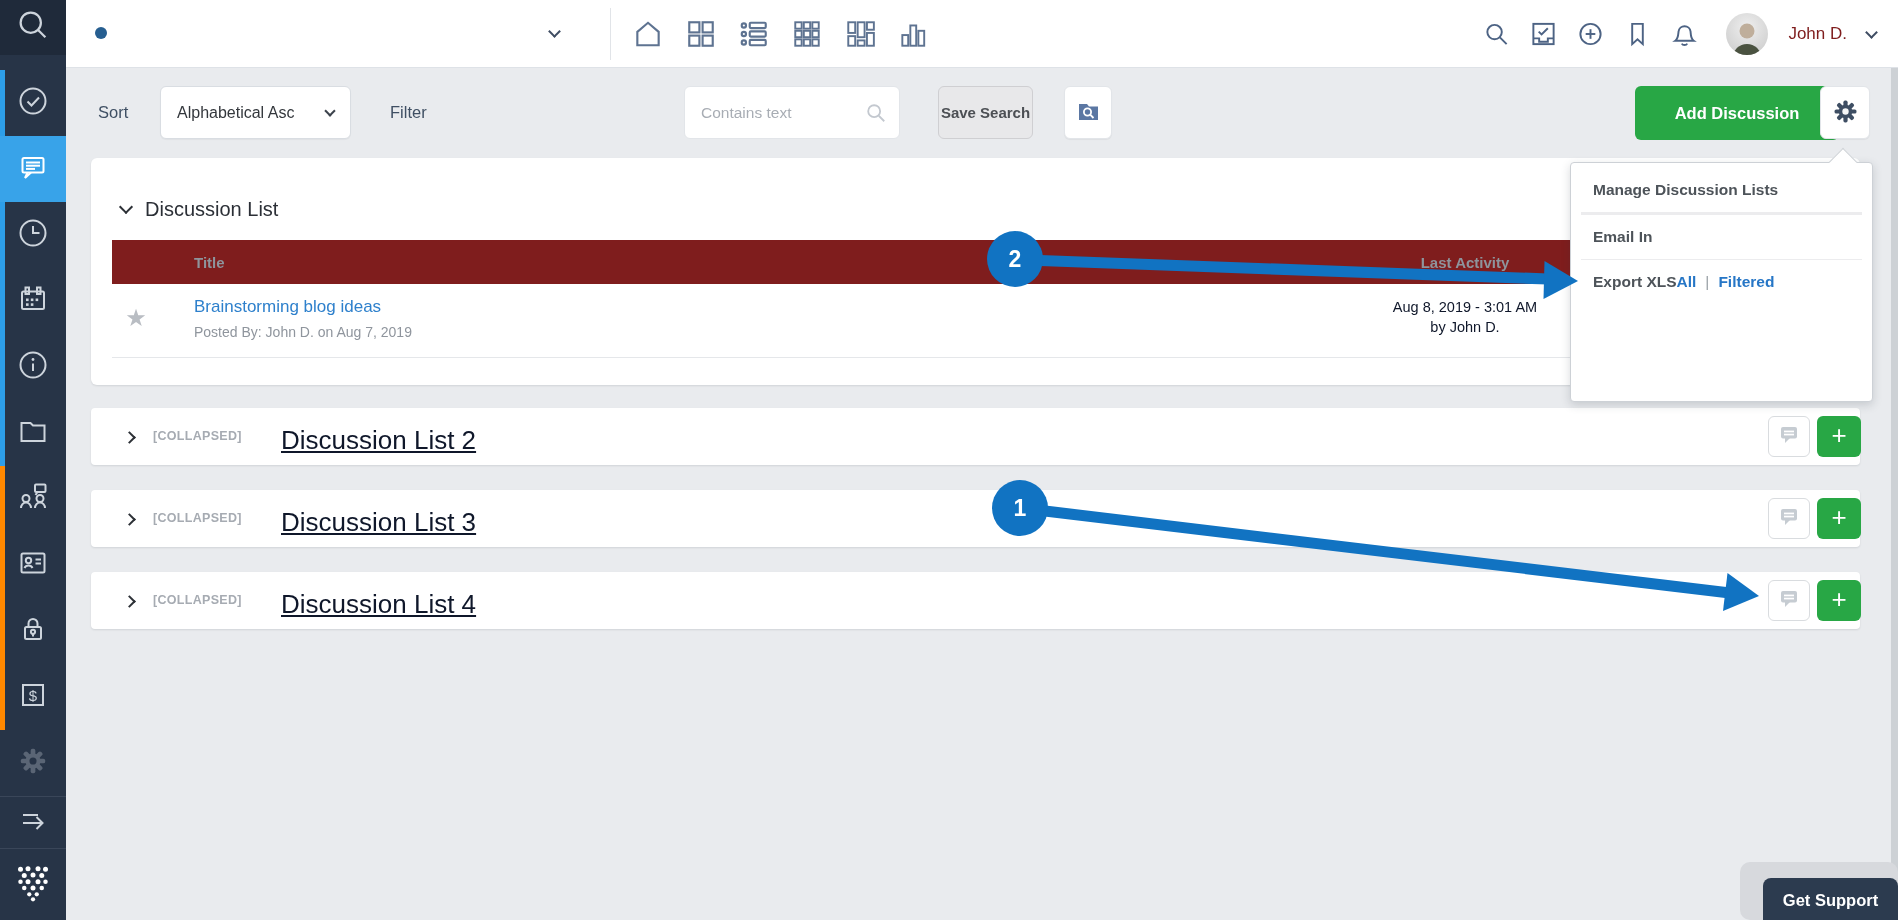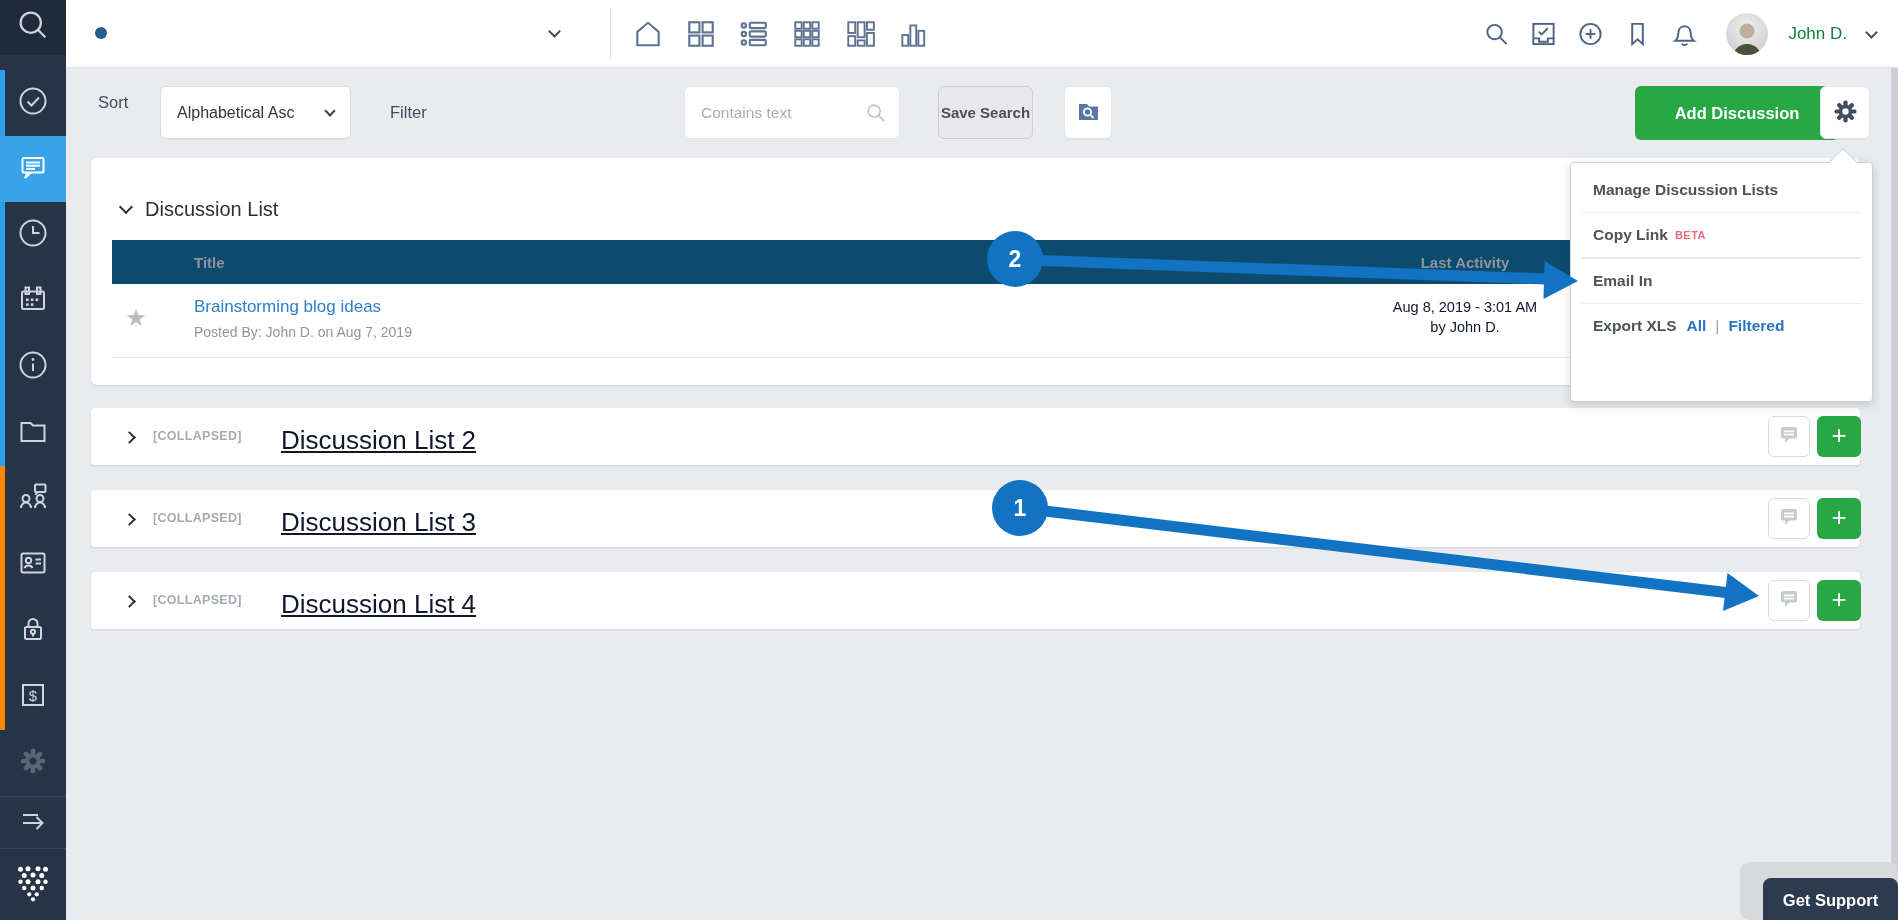--- a/index.html
+++ b/index.html
@@ -24,40 +24,40 @@
   .page-title { position:absolute; left:49px; top:21px; font-size:20.5px; color:#3f6fa3; font-weight:500; white-space:nowrap; }
   .chev { display:inline-block; width:9px; height:9px; border-right:2.5px solid #3e4c62; border-bottom:2.5px solid #3e4c62; transform:rotate(45deg); }
   .title-chev { position:absolute; left:484px; top:27px; cursor:pointer; }
   .hdr-vdiv { position:absolute; left:544px; top:8px; width:1px; height:52px; background:#e1e4e8; }
   .view-icons { position:absolute; left:566px; top:17px; display:flex; gap:21px; }
   .view-icons .vbtn { width:32px; height:34px; display:flex; align-items:center; justify-content:center; cursor:pointer; }
   .hdr-right { position:absolute; right:22px; top:0; height:68px; display:flex; align-items:center; gap:20px; }
   .hbtn { width:27px; height:27px; display:flex; align-items:center; justify-content:center; cursor:pointer; }
   .avatar { width:42px; height:42px; border-radius:50%; background:radial-gradient(circle at 50% 35%, #efefef, #c8c8c8); overflow:hidden; position:relative; margin-left:8px; cursor:pointer; }
   .avatar svg { position:absolute; left:0; top:4px; }
-  .user-name { font-size:17px; color:#15803d; font-weight:500; cursor:pointer; }
+  .user-name { font-size:17px; color:#7f1d1d; font-weight:500; cursor:pointer; }
 
   
   .tlabel { position:absolute; font-size:16.5px; color:#3f4f63; }
   .select { position:absolute; top:86px; height:53px; background:#fff; border:1px solid #d9dde2; border-radius:6px; display:flex; align-items:center; padding:0 16px; cursor:pointer; box-shadow:0 1px 1px rgba(0,0,0,.04); }
   .select .val { font-size:16px; color:#33373c; }
   .select .chev { margin-left:auto; border-color:#3c434c; width:8px; height:8px; margin-top:-4px; }
   .text-input { position:absolute; top:86px; height:53px; background:#fff; border:1px solid #e2e5e9; border-radius:6px; padding:0 38px 0 16px; font-size:15.5px; color:#33373c; font-family:"Liberation Sans",sans-serif; }
   .text-input::placeholder { color:#a8adb4; }
   .input-glass { position:absolute; pointer-events:none; }
   .btn-gray { position:absolute; top:86px; height:53px; background:#e8e8ea; border:1px solid #cfcfd2; border-radius:6px; font-size:15px; font-weight:bold; color:#4c4f54; display:flex; align-items:center; justify-content:center; cursor:pointer; }
   .btn-icon-white { position:absolute; top:86px; height:53px; background:#fff; border:1px solid #e2e5e9; border-radius:6px; display:flex; align-items:center; justify-content:center; cursor:pointer; box-shadow:0 1px 1px rgba(0,0,0,.05); }
   .btn-green { position:absolute; top:86px; height:54px; background:#28a745; border:none; border-radius:6px; color:#fff; font-size:16.5px; font-weight:bold; display:flex; align-items:center; justify-content:center; cursor:pointer; font-family:"Liberation Sans",sans-serif; }
 
   
   .panel { position:absolute; left:91px; top:158px; width:1769px; height:227px; background:#fff; border-radius:6px; box-shadow:0 1px 2px rgba(40,50,60,.12); }
   .sec-head { position:absolute; left:30px; top:40px; display:flex; align-items:center; gap:14px; cursor:pointer; }
   .sec-head .chev { border-color:#2c3036; width:10px; height:10px; margin-top:-5px; }
   .sec-title { font-size:20px; color:#2b2f36; font-weight:500; }
-  .thead { position:absolute; left:21px; top:82px; width:1727px; height:44px; background:#0c4a6e; display:flex; align-items:center; }
+  .thead { position:absolute; left:21px; top:82px; width:1727px; height:44px; background:#7f1d1d; display:flex; align-items:center; }
   .thead .col-title { padding-left:82px; font-size:15px; font-weight:bold; color:#8e949c; }
   .col-last { position:absolute; left:1183px; width:340px; text-align:center; }
   .thead .col-last { font-size:15px; font-weight:bold; color:#8e949c; }
   .trow { position:absolute; left:21px; top:126px; width:1727px; height:74px; border-bottom:1px solid #e5e7ea; }
   .star { position:absolute; left:8px; top:18px; width:32px; text-align:center; font-size:24px; color:#b9bdc3; cursor:pointer; line-height:32px; }
   .row-link { position:absolute; left:82px; top:13px; font-size:17px; color:#2e80cc; font-weight:500; cursor:pointer; }
   .row-sub { position:absolute; left:82px; top:40px; font-size:14px; color:#8f959d; }
   .trow .col-last { top:13px; font-size:14.5px; color:#0f172a; line-height:20px; }
 
   
@@ -324,21 +324,21 @@
           <svg width="42" height="42" viewBox="0 0 42 42">
             <circle cx="21" cy="14" r="7.5" fill="#bfae9b"></circle>
             <path d="M7 40 a14 13 0 0 1 28 0 Z" fill="#4a5240"></path>
           </svg>
         </span>
       <span class="user-name">John D.</span>
       <span class="chev" style="margin-top:-4px"></span>
     </div>
   </div>
 
-  <span class="tlabel" style="left:98px; top:93px">Sort</span>
+  <span class="tlabel" style="left:98px; top:103px">Sort</span>
   <div class="select" style="left:160px; width:191px">
     <span class="val">Alphabetical Asc</span>
     <span class="chev"></span>
   </div>
   <span class="tlabel" style="left:390px; top:103px">Filter</span>
   <input class="text-input" style="left: 684px; width: 216px;" placeholder="Contains text">
   <span class="input-glass" style="left:865px; top:102px"><svg width="22" height="22" viewBox="0 0 24 24" fill="none" stroke="#c3c8cf" stroke-width="2">
         <circle cx="10" cy="10" r="6.5"></circle>
         <line x1="15" y1="15" x2="21" y2="21"></line>
       </svg></span>
@@ -424,31 +424,27 @@
             <rect x="7" y="10.7" width="10" height="1.7" fill="#ffffff"></rect>
           </svg></span>
       </button>
     <button class="plus-btn">+</button>
   </div>
 
   <div class="menu">
     <span class="notch"></span>
     <div class="mitem">Manage Discussion Lists</div>
     <div class="mdiv"></div>
-    <div class="mitem">
-      <span>Copy Link</span>
-      <span class="beta">BETA</span>
-    </div>
     <div class="mdiv"></div>
     <div class="mdiv"></div>
     <div class="mitem">Email In</div>
     <div class="mdiv"></div>
     <div class="mitem">
       <span>Export XLS</span>
-      <span class="mlink" style="margin-left:10px">All</span>
+      <span class="mlink" style="">All</span>
       <span class="mpipe" style="margin:0 9px">|</span>
       <span class="mlink">Filtered</span>
     </div>
   </div>
 
   <div class="scroll-track"></div>
   <div class="support-backing"></div>
   <div class="support-btn">Get Support</div>
 
   <svg id="arrows" width="1898" height="920">

